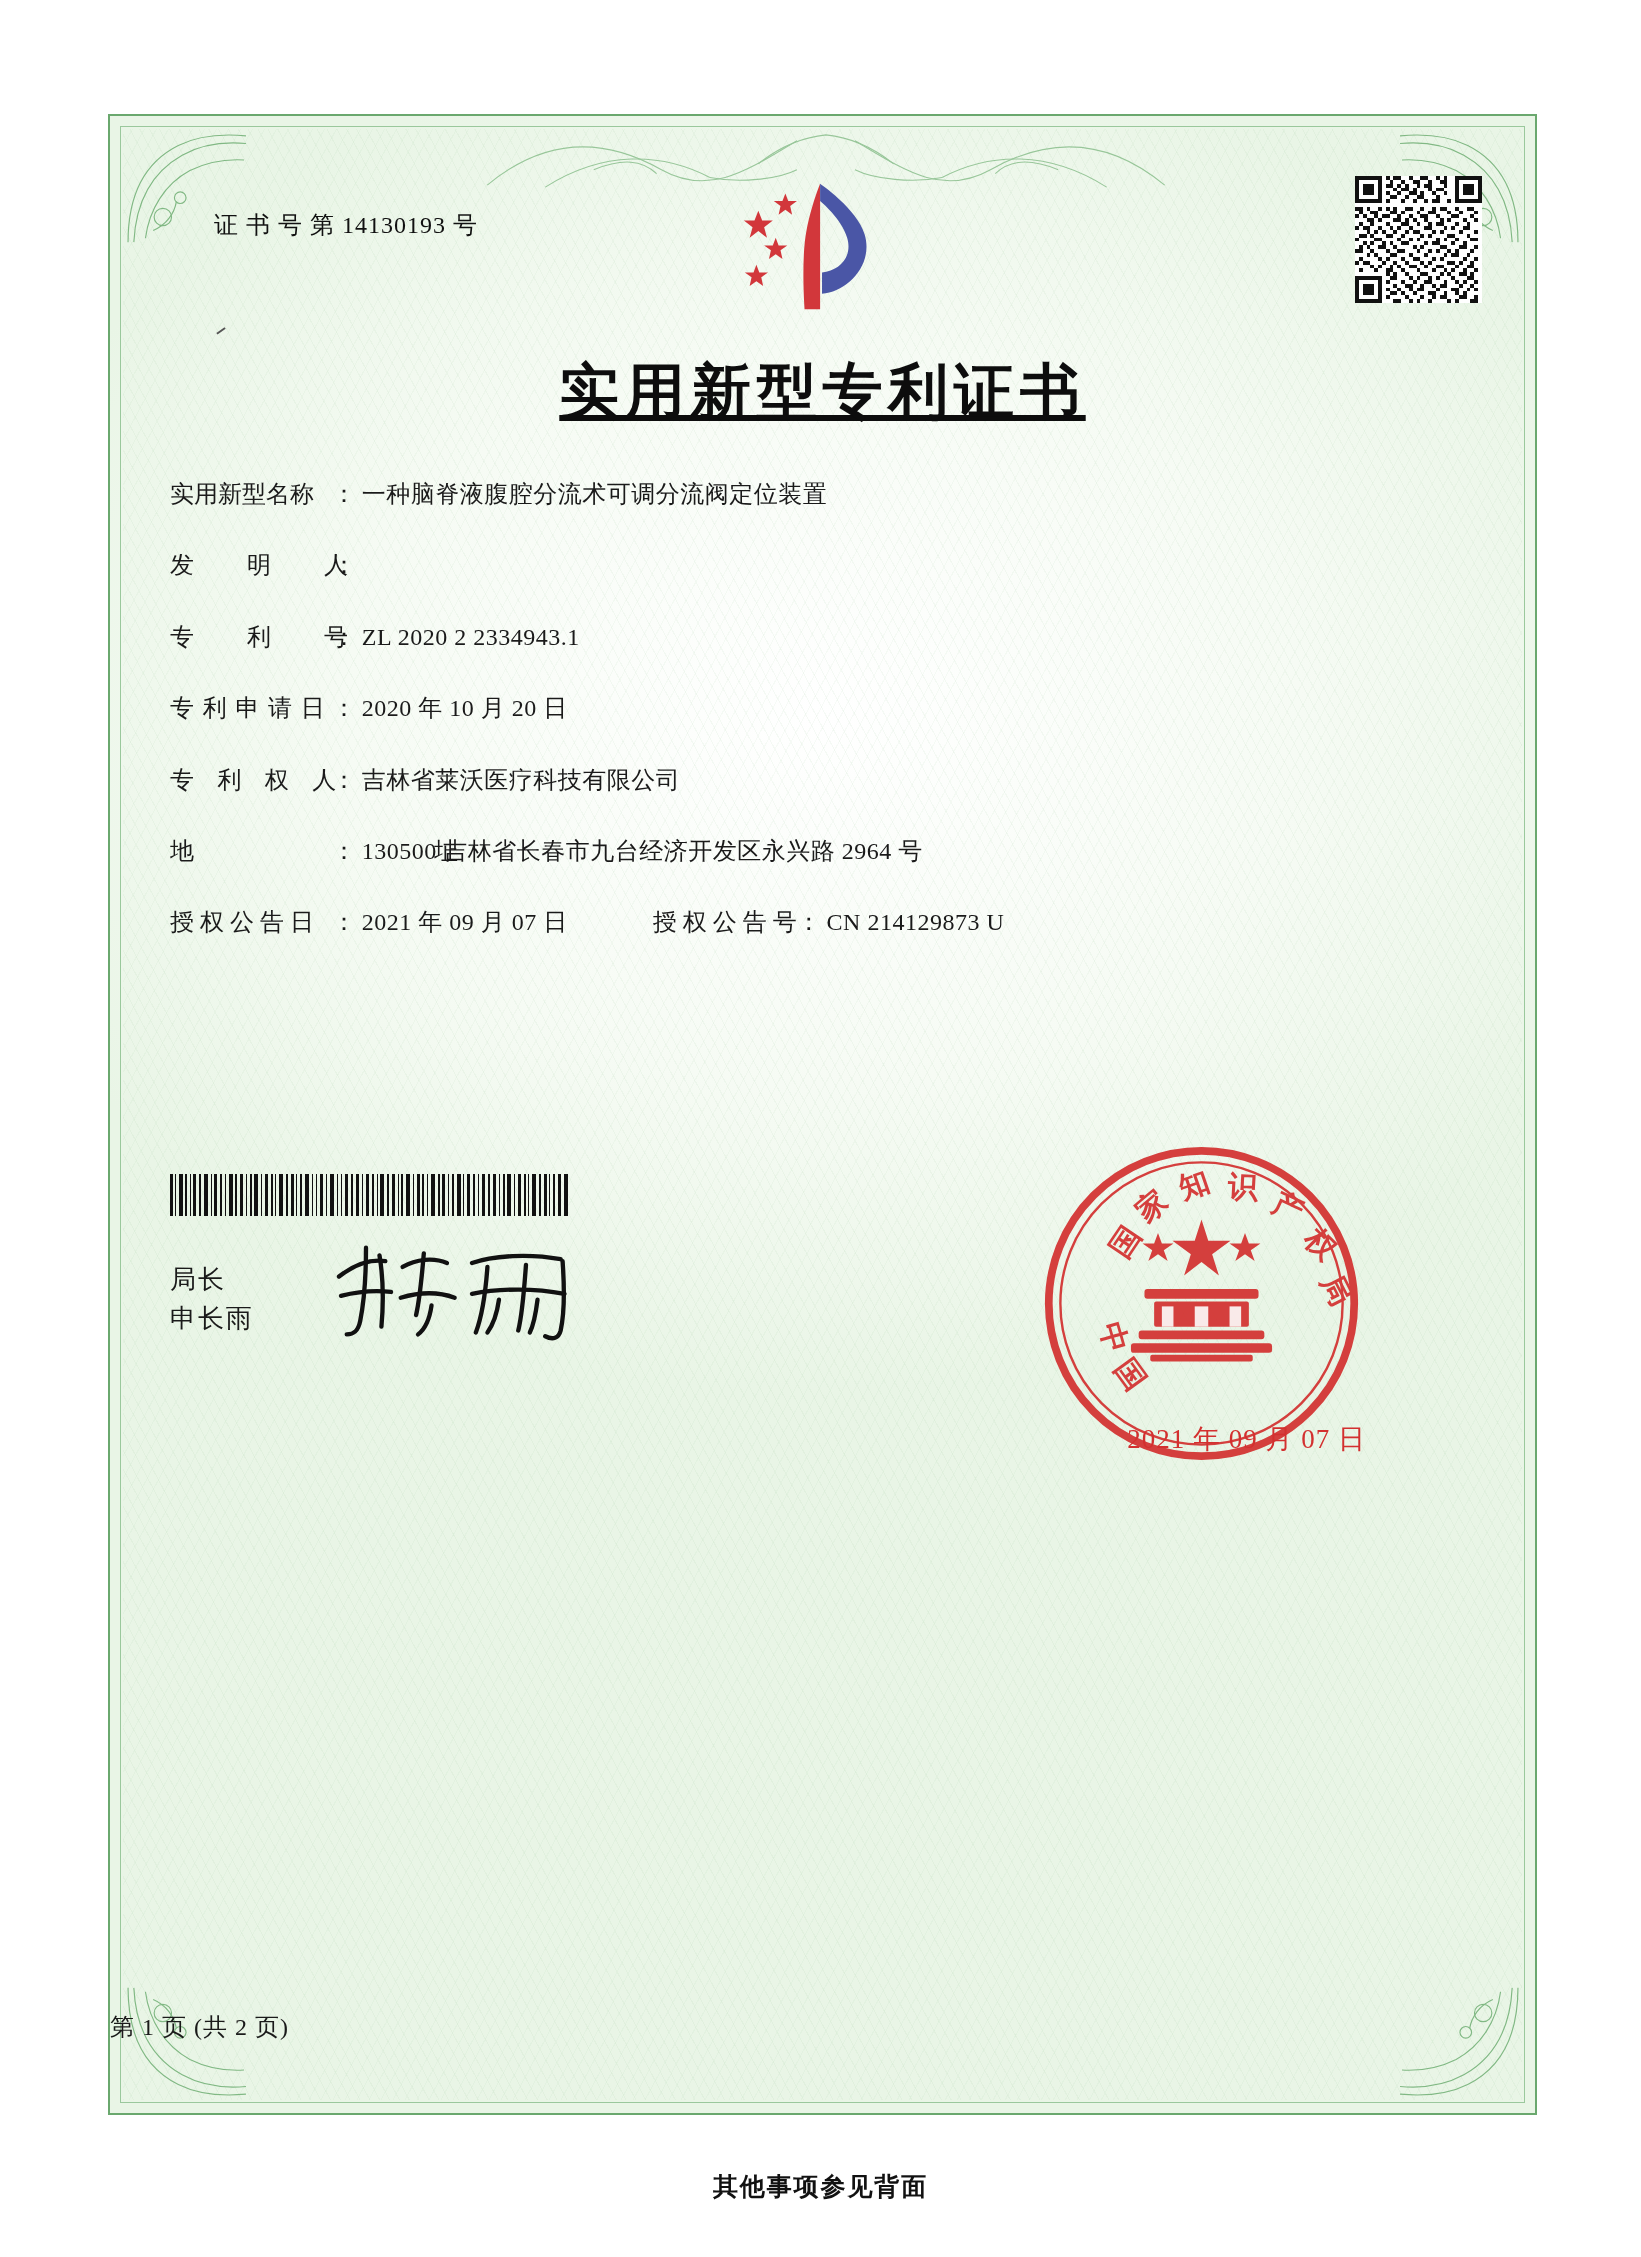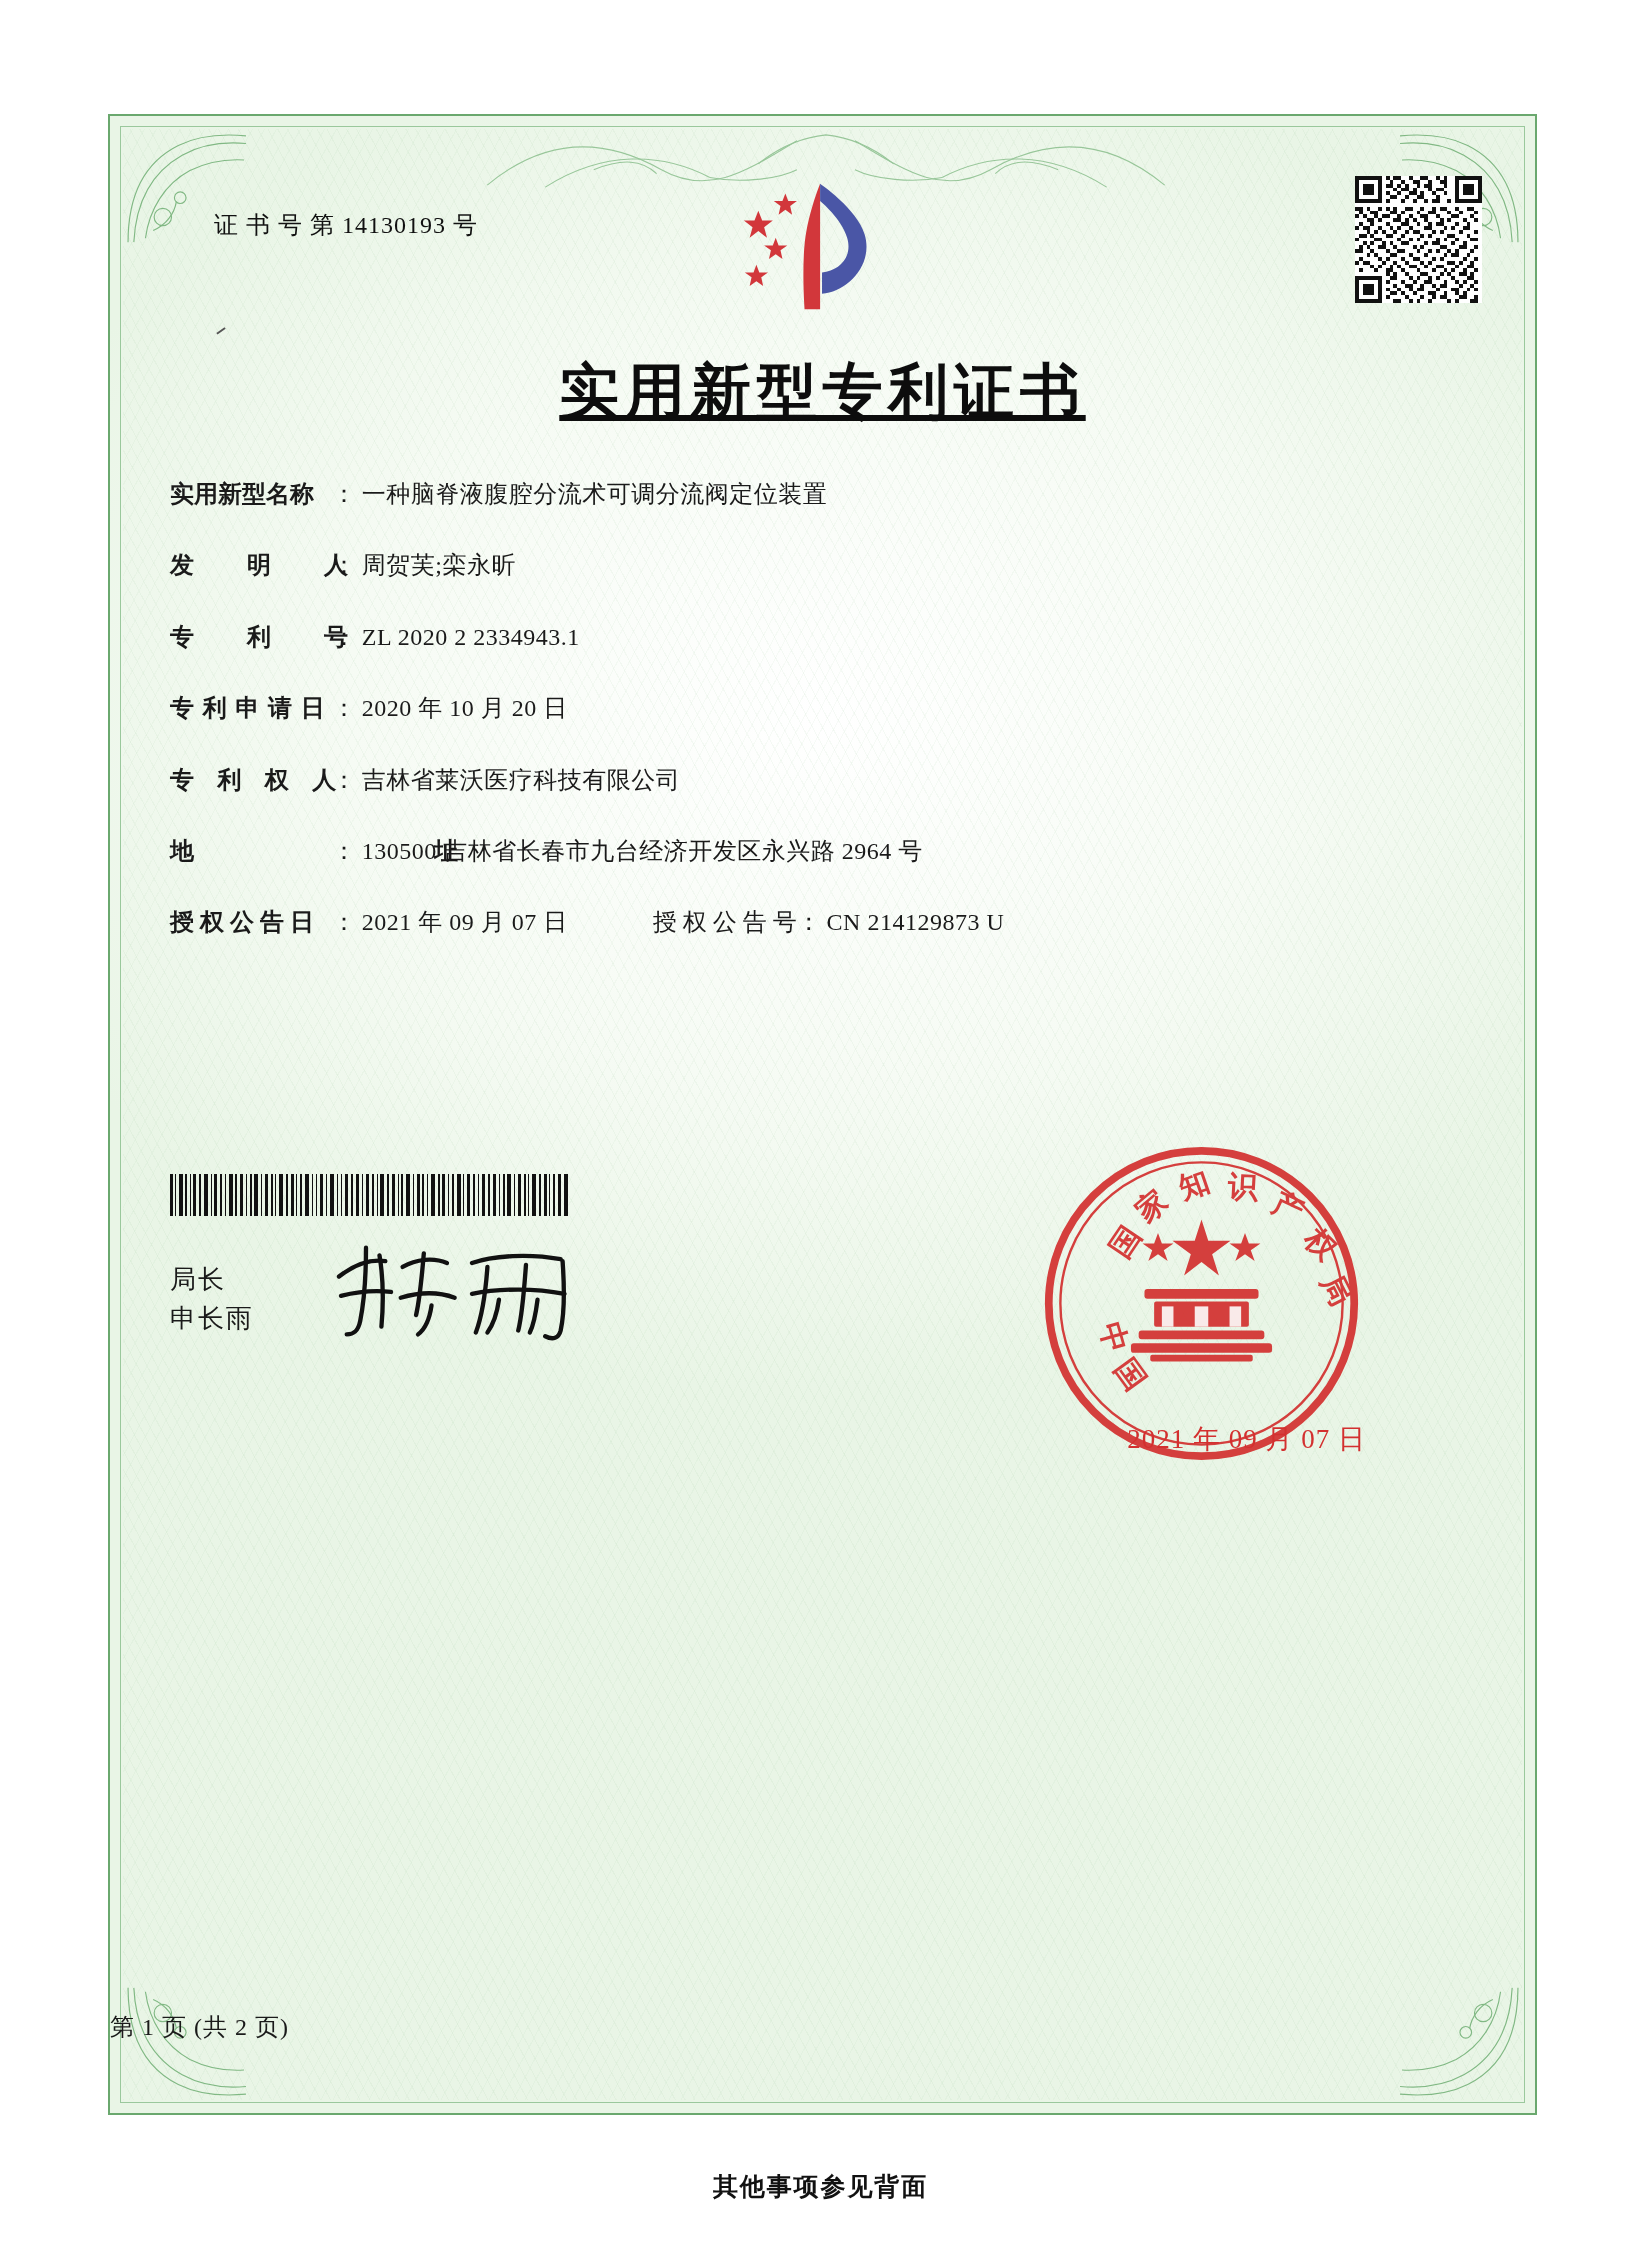--- a/index.html
+++ b/index.html
@@ -137,21 +137,20 @@
     margin-bottom: 39px;
     font-size: 24px;
     line-height: 1.35;
     white-space: nowrap;
   }
   .field-label {
     width: 162px;
     flex: 0 0 162px;
     display: inline-block;
     letter-spacing: 0;
-    font-weight: bold;
   }
   .field-label.sp1 { letter-spacing: 0px; }
   .field-label.sp2 { letter-spacing: 14.5px; }
   .field-label.sp3 { letter-spacing: 8.7px; }
   .field-label.sp4 { letter-spacing: 42px; }
   .field-colon {
     flex: 0 0 auto;
     padding-right: 5.8px;
   }
   .field-value {
@@ -602,21 +601,20 @@
     <div class="fields">
       <div class="field-row">
         <span class="field-label sp1">实用新型名称</span>
         <span class="field-colon">：</span>
         <span class="field-value">一种脑脊液腹腔分流术可调分流阀定位装置</span>
       </div>
 
       <div class="field-row">
         <span class="field-label sp2">发　明　人</span>
         <span class="field-colon">：</span>
-        <span class="field-value">周贺芙;栾永昕</span>
       </div>
 
       <div class="field-row">
         <span class="field-label sp2">专　利　号</span>
         <span class="field-colon">：</span>
         <span class="field-value">ZL 2020 2 2334943.1</span>
       </div>
 
       <div class="field-row">
         <span class="field-label sp3">专利申请日</span>

